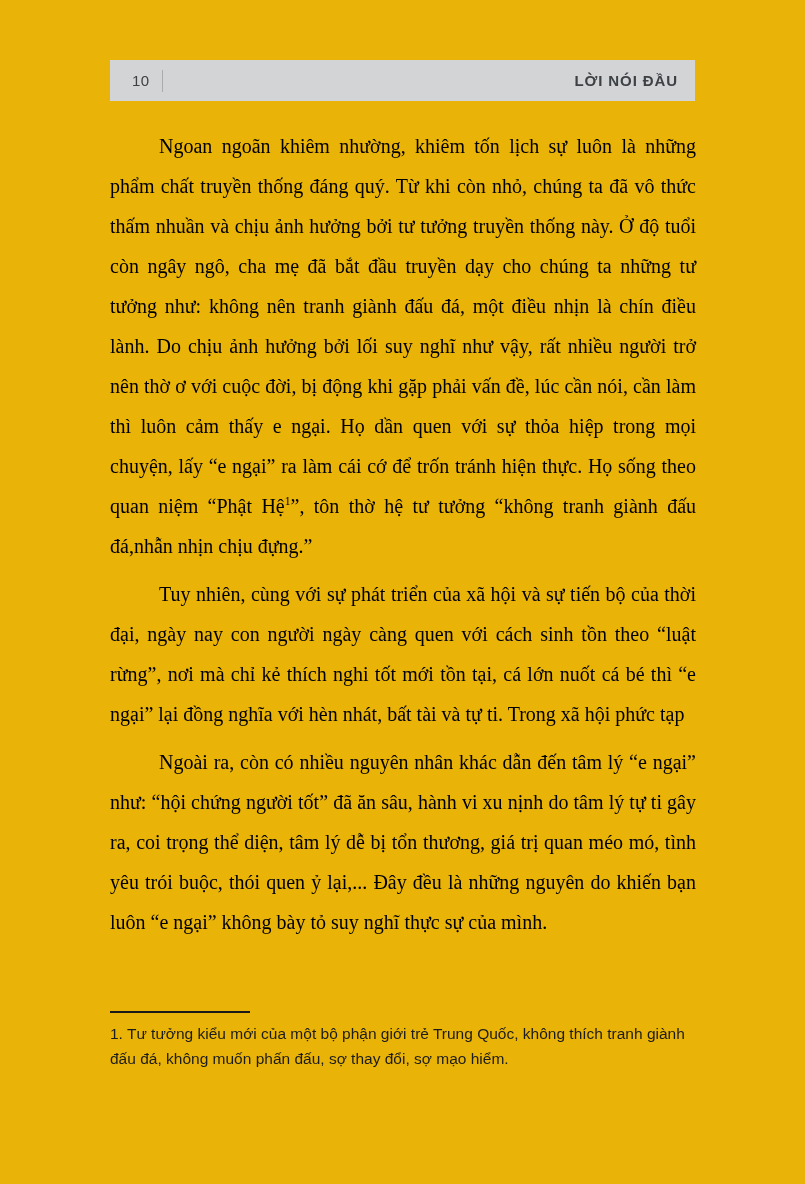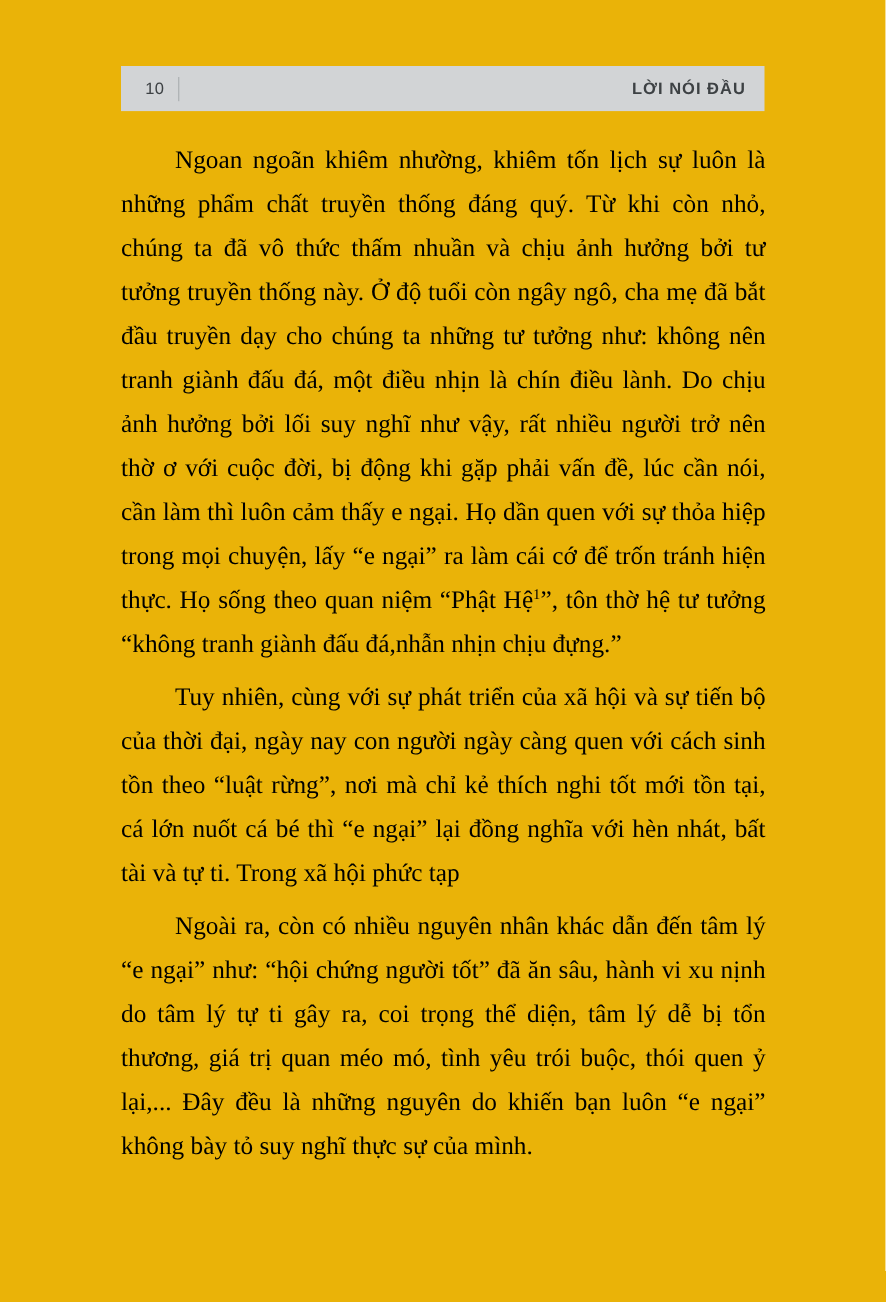--- a/index.html
+++ b/index.html
@@ -63,21 +63,21 @@
   
   .body-column {
     position: absolute;
     left: 110px;
     top: 126px;
     width: 586px;
   }
 
   .body-paragraph {
     font-family: "Liberation Serif", serif;
-    font-size: 23px;
+    font-size: 20px;
     line-height: 40px;
     color: #000000;
     text-align: justify;
     text-justify: inter-word;
     margin: 0;
     text-indent: 49px;
     hyphens: none;
   }
 
   .body-paragraph + .body-paragraph {
@@ -129,14 +129,18 @@
   <div class="body-column">
 
     <p class="body-paragraph"><span>Ngoan ngoãn khiêm nhường, khiêm tốn lịch sự luôn là những phẩm chất truyền thống đáng quý. Từ khi còn nhỏ, chúng ta đã vô thức thấm nhuần và chịu ảnh hưởng bởi tư tưởng truyền thống này. Ở độ tuổi còn ngây ngô, cha mẹ đã bắt đầu truyền dạy cho chúng ta những tư tưởng như: không nên tranh giành đấu đá, một điều nhịn là chín điều lành. Do chịu ảnh hưởng bởi lối suy nghĩ như vậy, rất nhiều người trở nên thờ ơ với cuộc đời, bị động khi gặp phải vấn đề, lúc cần nói, cần làm thì luôn cảm thấy e ngại. Họ dần quen với sự thỏa hiệp trong mọi chuyện, lấy “e ngại” ra làm cái cớ để trốn tránh hiện thực. Họ sống theo quan niệm “Phật Hệ</span><span class="footnote-marker">1</span><span>”, tôn thờ hệ tư tưởng “không tranh giành đấu đá,nhẫn nhịn chịu đựng.”</span></p>
 
     <p class="body-paragraph">Tuy nhiên, cùng với sự phát triển của xã hội và sự tiến bộ của thời đại, ngày nay con người ngày càng quen với cách sinh tồn theo “luật rừng”, nơi mà chỉ kẻ thích nghi tốt mới tồn tại, cá lớn nuốt cá bé thì “e ngại” lại đồng nghĩa với hèn nhát, bất tài và tự ti. Trong xã hội phức tạp</p>
 
     <p class="body-paragraph">Ngoài ra, còn có nhiều nguyên nhân khác dẫn đến tâm lý “e ngại” như: “hội chứng người tốt” đã ăn sâu, hành vi xu nịnh do tâm lý tự ti gây ra, coi trọng thể diện, tâm lý dễ bị tổn thương, giá trị quan méo mó, tình yêu trói buộc, thói quen ỷ lại,... Đây đều là những nguyên do khiến bạn luôn “e ngại” không bày tỏ suy nghĩ thực sự của mình.</p>
 
   </div>
 
+  <div class="footnote-block">
+    <div class="footnote-rule"></div>
+    <p class="footnote-text">1. Tư tưởng kiểu mới của một bộ phận giới trẻ Trung Quốc, không thích tranh giành đấu đá, không muốn phấn đấu, sợ thay đổi, sợ mạo hiểm.</p>
+  </div>
 
 </div>
 
 </body></html>

